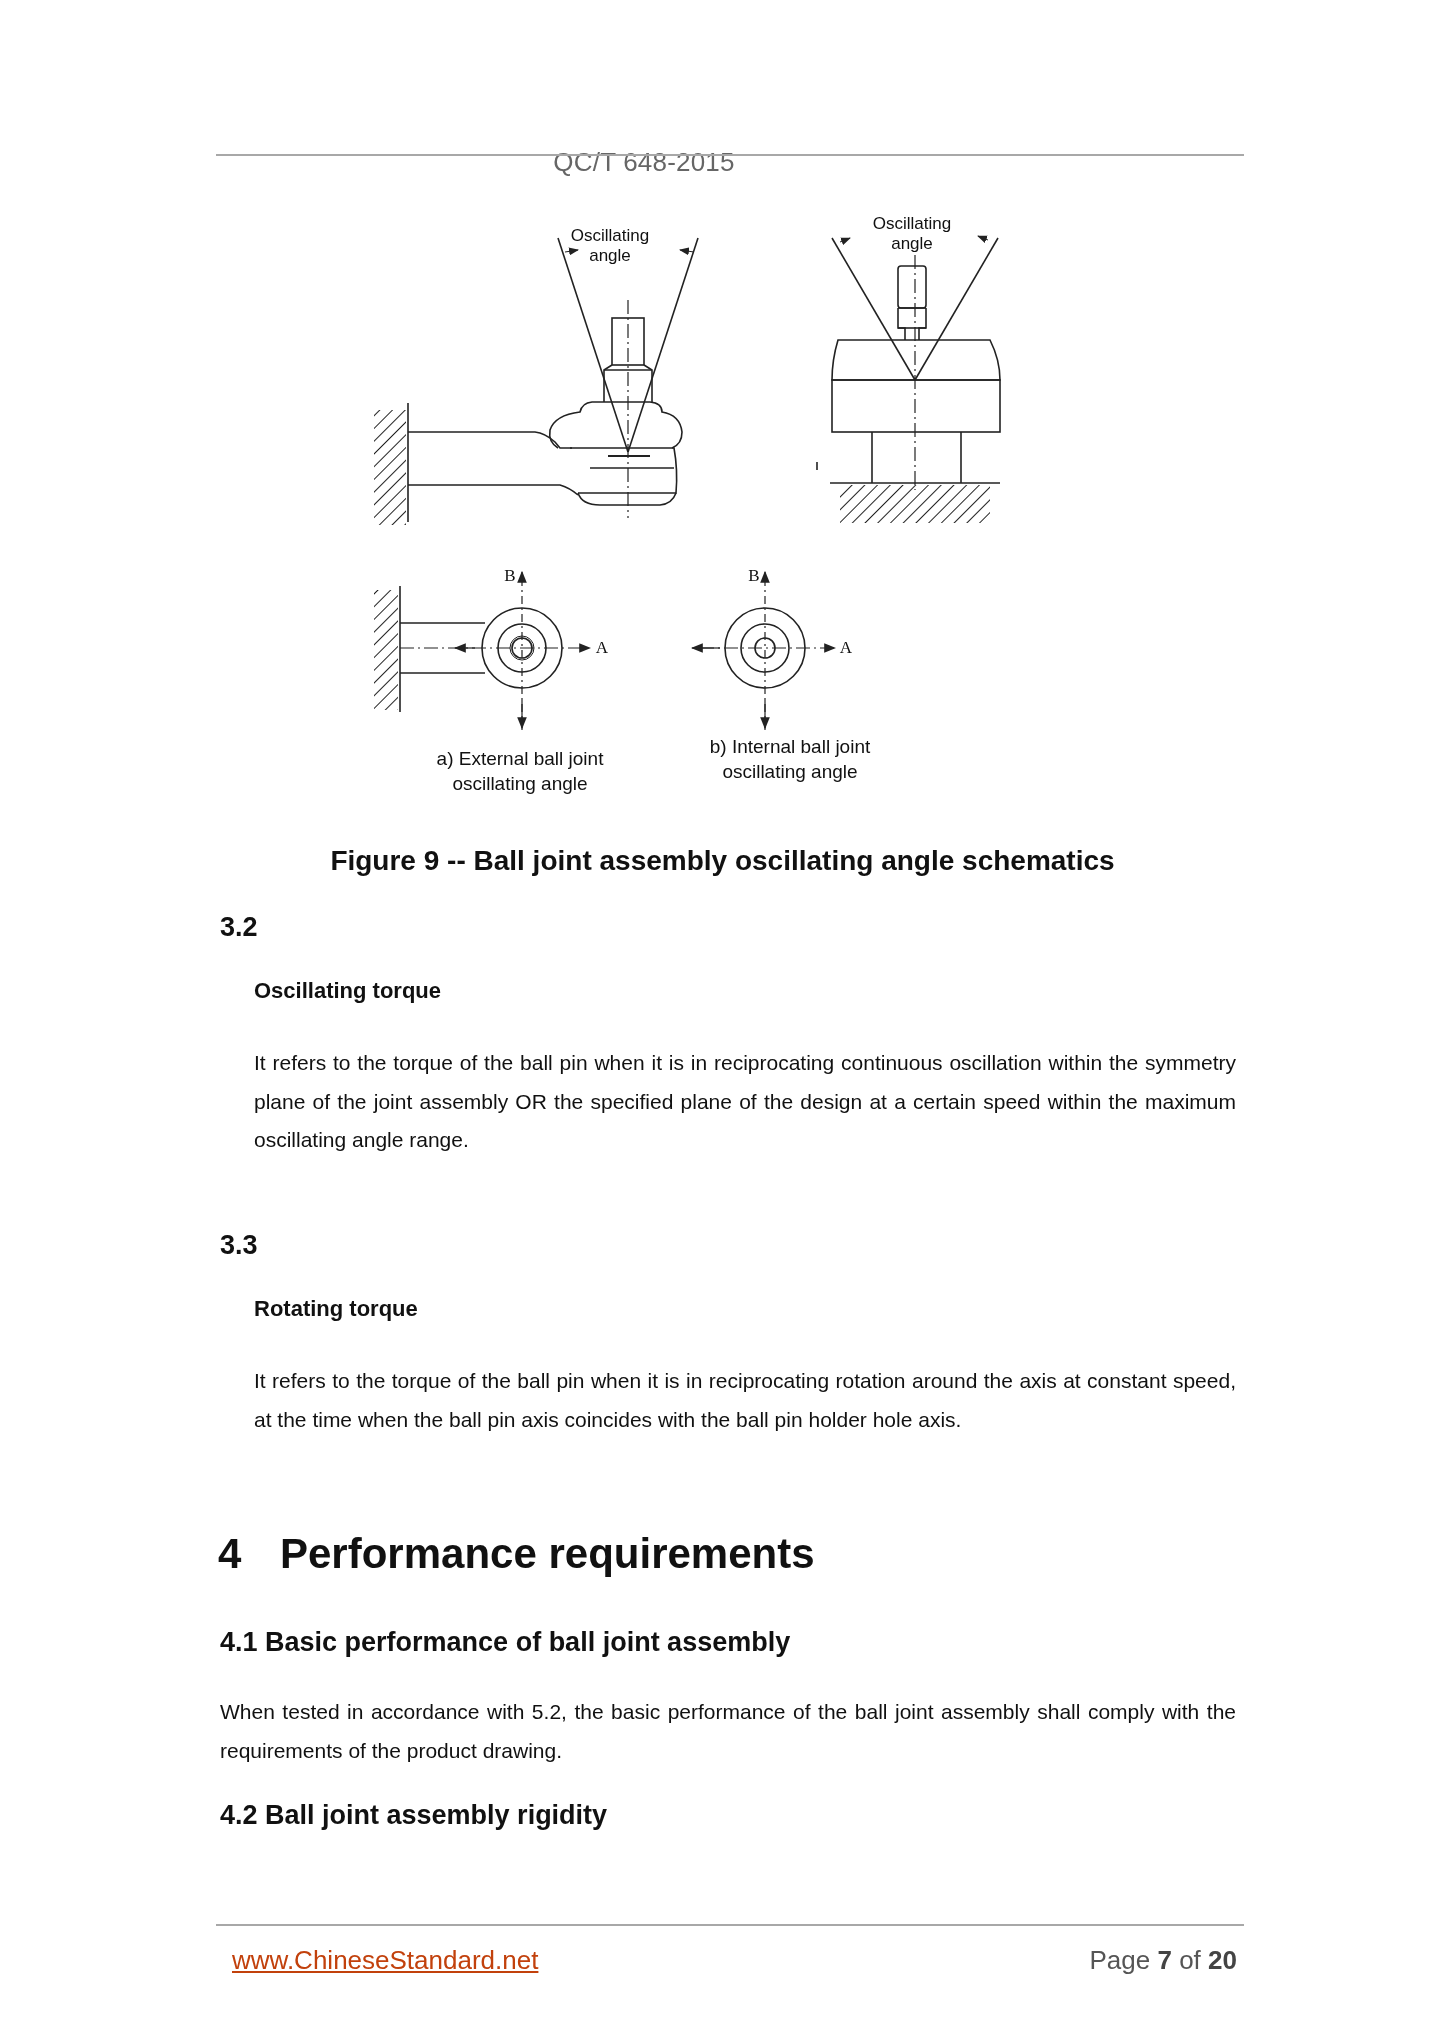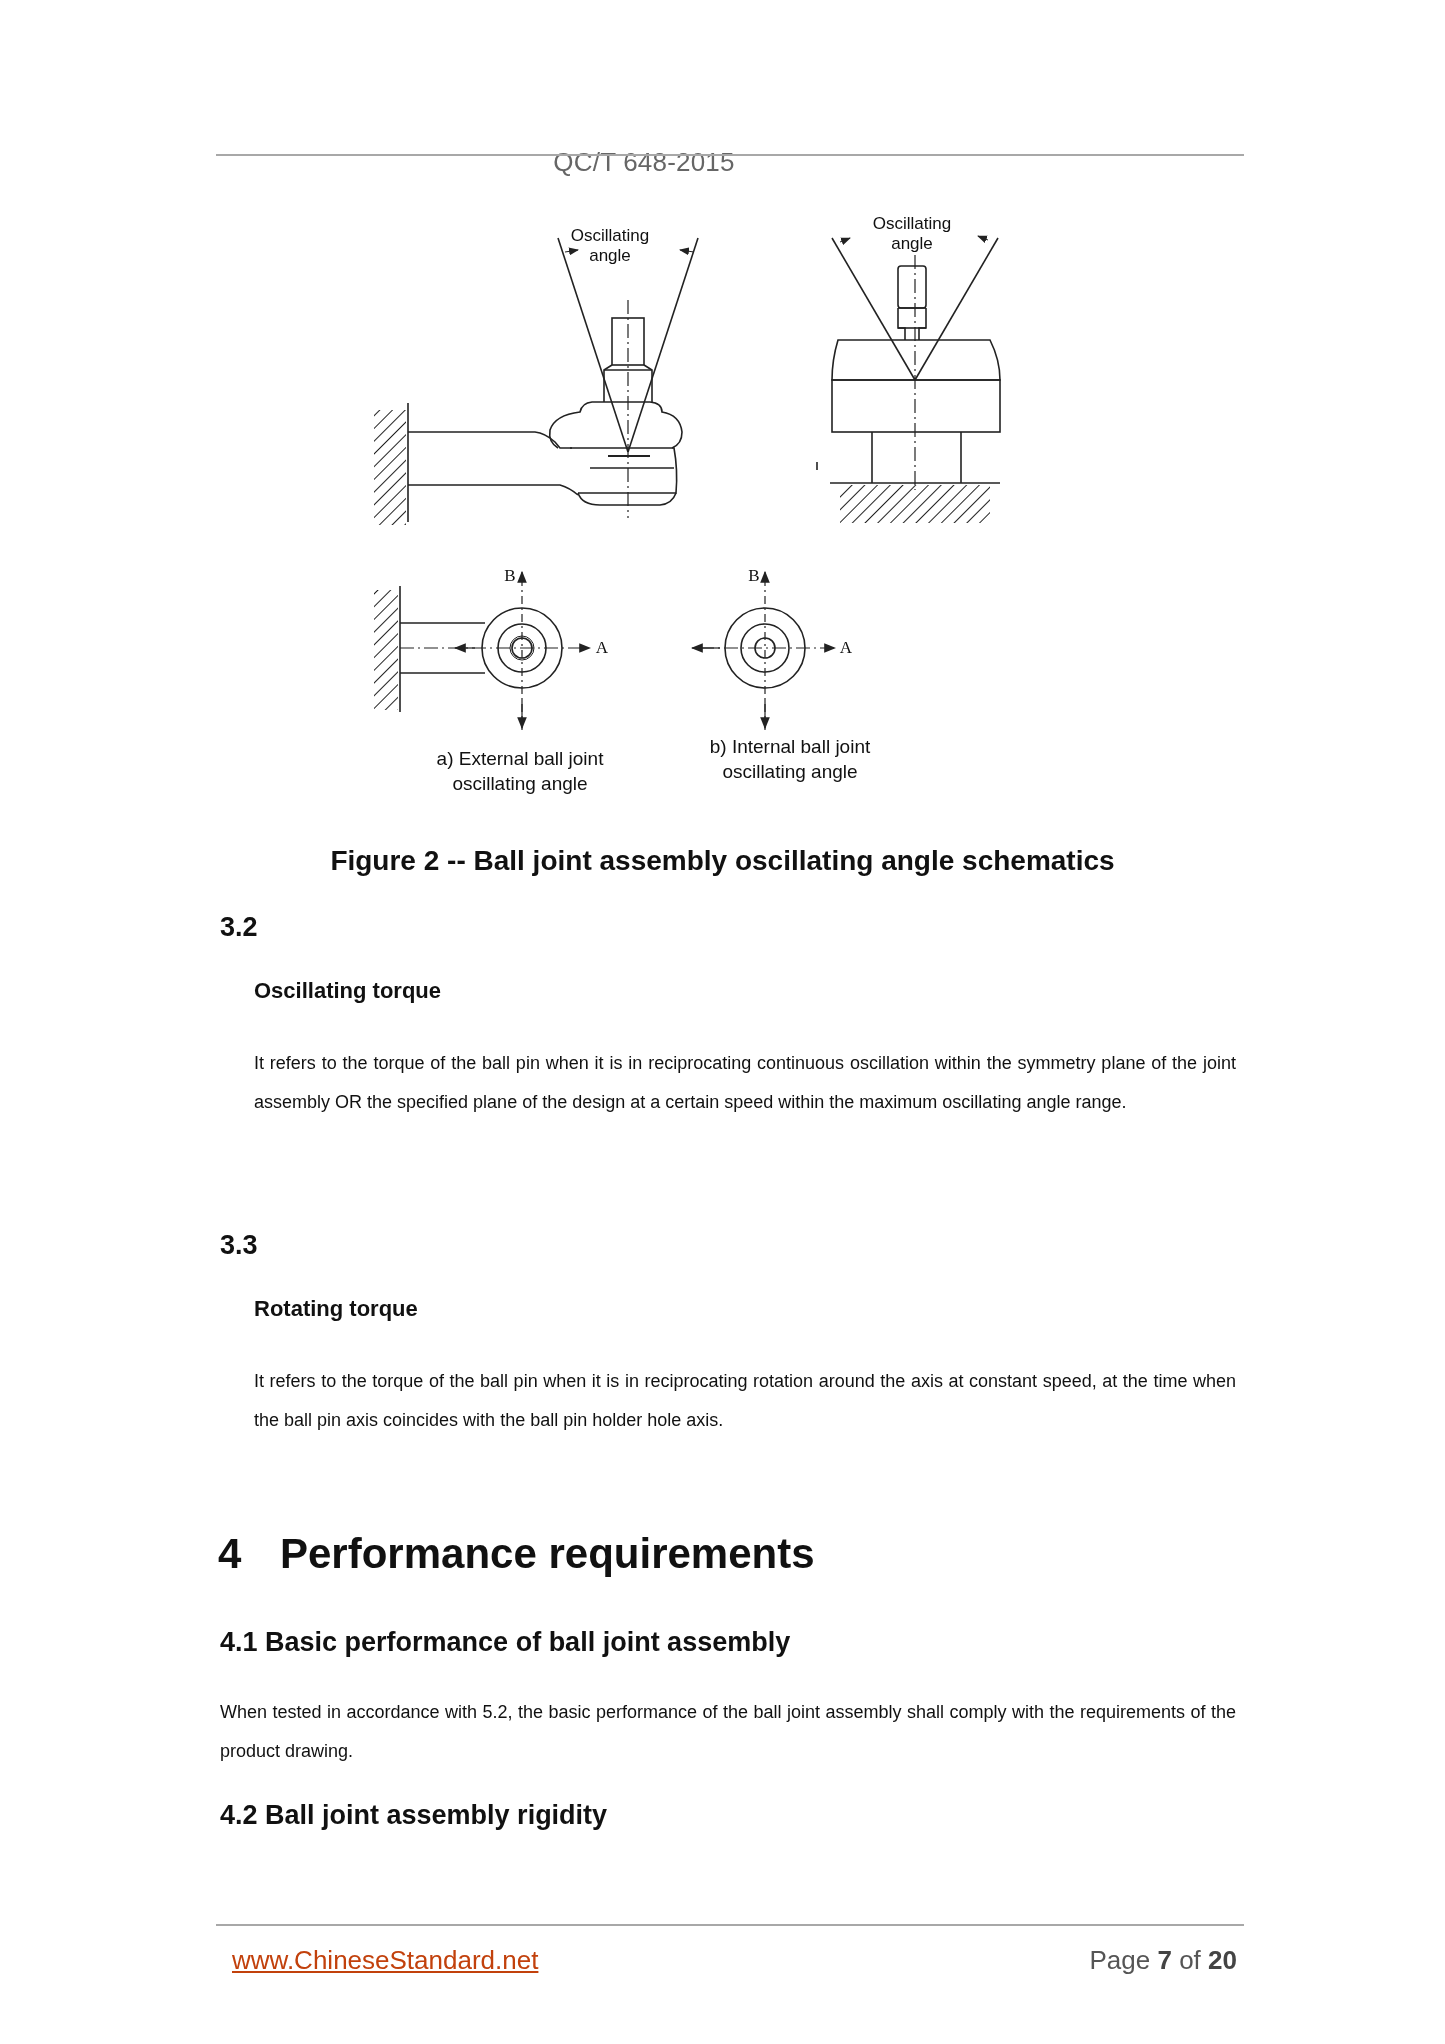--- a/index.html
+++ b/index.html
@@ -10,21 +10,21 @@
   .rule { position: absolute; left: 216px; width: 1028px; height: 2px; background: #a8a8a8; }
   .rule.top { top: 154px; }
   .rule.bottom { top: 1924px; }
   .figure { position: absolute; left: 360px; top: 200px; width: 740px; height: 620px; }
   .fig-label { position: absolute; font-size: 19px; text-align: center; line-height: 25px; color: #111; }
   .fig-small { position: absolute; font-size: 17px; text-align: center; line-height: 20px; color: #111; }
   .caption { position: absolute; top: 845px; left: 0; width: 1445px; text-align: center;
              font-size: 28px; font-weight: bold; }
   .clause-num { position: absolute; left: 220px; font-size: 27px; font-weight: bold; text-align: center; }
   .term { position: absolute; left: 254px; font-size: 22px; font-weight: bold; text-align: right; }
-  .para { position: absolute; left: 254px; width: 982px; font-size: 18px; line-height: 38.5px;
+  .para { position: absolute; left: 254px; width: 982px; font-size: 21px; line-height: 38.5px;
           text-align: justify; text-align-last: left; }
   .para.wide { left: 220px; width: 1016px; }
   .h1 { position: absolute; left: 218px; top: 1530px; font-size: 42px; font-weight: bold; }
   .h1 .num { display: inline-block; width: 62px; }
   .h2 { position: absolute; left: 220px; font-size: 27px; font-weight: bold; }
   .footer-link { position: absolute; left: 232px; top: 1945px; font-size: 26px; color: #c2410c;
                  text-decoration: underline; }
   .footer-page { position: absolute; right: 208px; top: 1945px; font-size: 26px; color: #555; }
   .footer-page b { color: #444; }
 </style>
@@ -144,21 +144,21 @@
   <div class="fig-label" style="left:30px; top:546px; width:260px;">
     <div>a) External ball joint</div>
     <div>oscillating angle</div>
   </div>
   <div class="fig-label" style="left:300px; top:534px; width:260px;">
     <div>b) Internal ball joint</div>
     <div>oscillating angle</div>
   </div>
 </div>
 
-<div class="caption">Figure 2 -- Ball joint assembly oscillating angle schematics</div>
+<div class="caption">Figure 9 -- Ball joint assembly oscillating angle schematics</div>
 
 <div class="clause-num" style="top:912px;">3.2</div>
 <div class="term" style="top:978px;">Oscillating torque</div>
 <div class="para" style="top:1044px;">It refers to the torque of the ball pin when it is in reciprocating continuous oscillation within the symmetry plane of the joint assembly OR the specified plane of the design at a certain speed within the maximum oscillating angle range.</div>
 
 <div class="clause-num" style="top:1230px;">3.3</div>
 <div class="term" style="top:1296px;">Rotating torque</div>
 <div class="para" style="top:1362px;">It refers to the torque of the ball pin when it is in reciprocating rotation around the axis at constant speed, at the time when the ball pin axis coincides with the ball pin holder hole axis.</div>
 
 <div class="h1">

